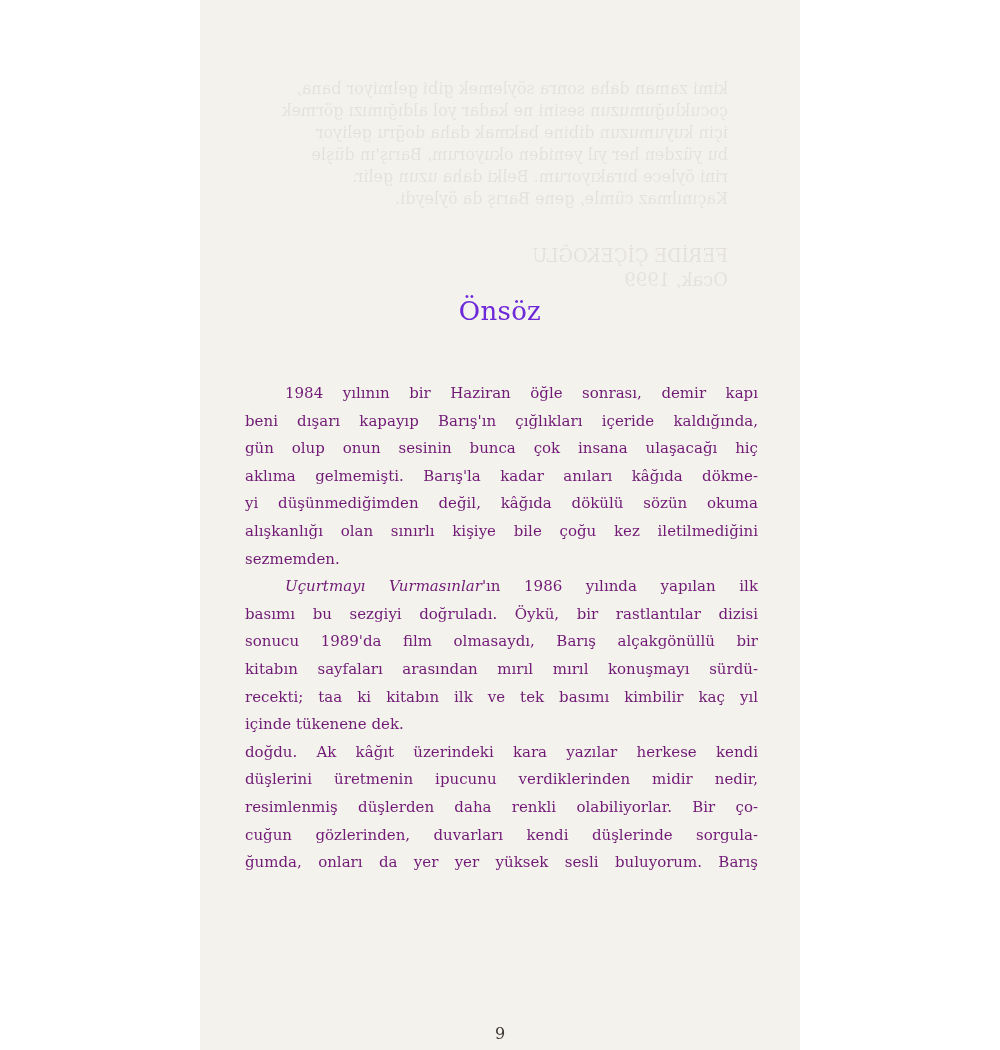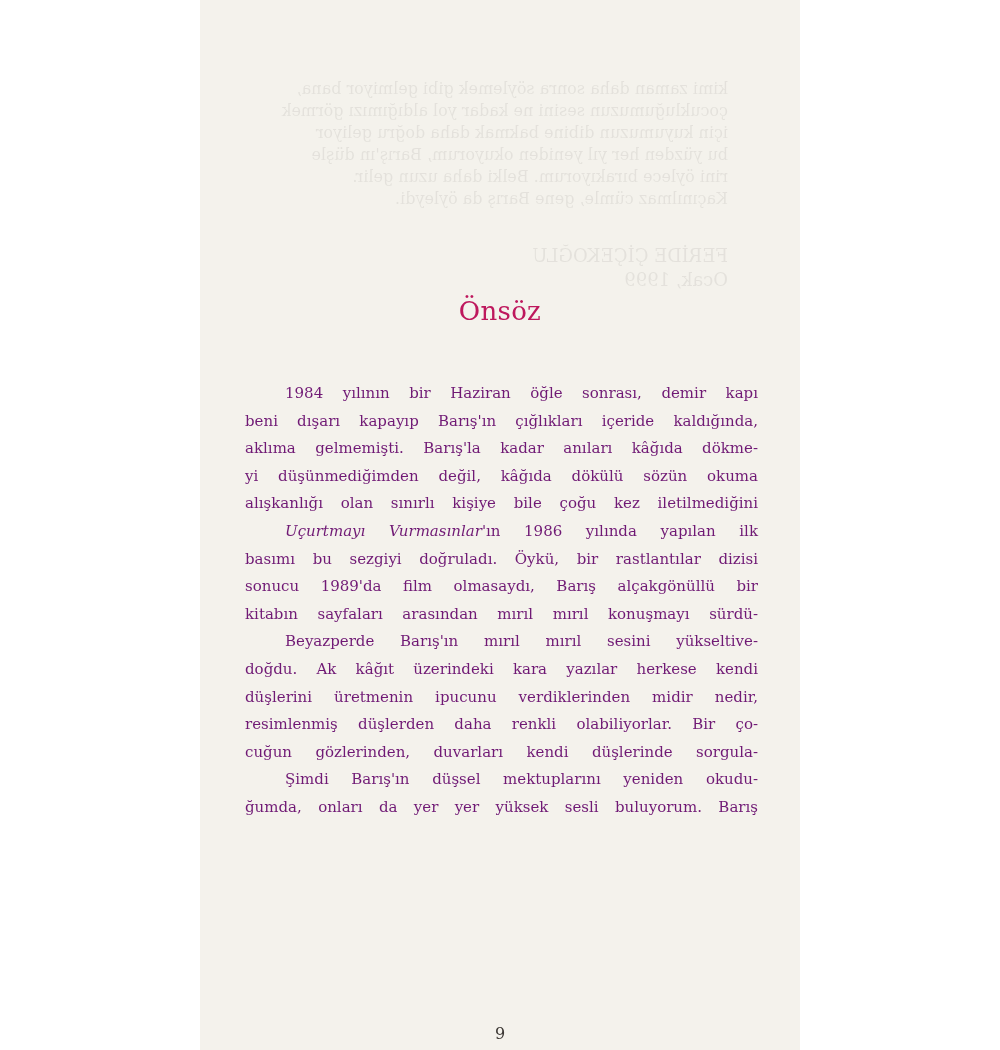--- a/index.html
+++ b/index.html
@@ -47,21 +47,21 @@
       line-height: 24px;
     }
     .title {
       position: absolute;
       left: 0;
       width: 600px;
       top: 296px;
       text-align: center;
       font-family: "DejaVu Serif", serif;
       font-size: 26px;
-      color: #be185d;
+      color: #6d28d9;
       letter-spacing: 0.3px;
     }
     .body-text {
       position: absolute;
       left: 45px;
       top: 380px;
       width: 513px;
       font-family: "DejaVu Serif", serif;
       font-size: 15px;
       line-height: 27.6px;
@@ -109,30 +109,32 @@
     <span class="st-line">Kaçınılmaz cümle, gene Barış da öyleydi.</span>
     <span class="st-line st-sign">FERİDE ÇİÇEKOĞLU</span>
     <span class="st-line" style="font-size:18px;line-height:24px;">Ocak, 1999</span>
   </div>
 
   <div class="title">Önsöz</div>
 
   <div class="body-text" id="body-text">
       <span class="line indent"><span>1984 yılının bir Haziran öğle sonrası, demir kapı</span></span>
       <span class="line"><span>beni dışarı kapayıp Barış'ın çığlıkları içeride kaldığında,</span></span>
+      <span class="line"><span>gün olup onun sesinin bunca çok insana ulaşacağı hiç</span></span>
       <span class="line"><span>aklıma gelmemişti. Barış'la kadar anıları kâğıda dökme-</span></span>
       <span class="line"><span>yi düşünmediğimden değil, kâğıda dökülü sözün okuma</span></span>
       <span class="line"><span>alışkanlığı olan sınırlı kişiye bile çoğu kez iletilmediğini</span></span>
+      <span class="line last"><span>sezmemden.</span></span>
       <span class="line indent"><i>Uçurtmayı Vurmasınlar</i><span>'ın 1986 yılında yapılan ilk</span></span>
       <span class="line"><span>basımı bu sezgiyi doğruladı. Öykü, bir rastlantılar dizisi</span></span>
       <span class="line"><span>sonucu 1989'da film olmasaydı, Barış alçakgönüllü bir</span></span>
       <span class="line"><span>kitabın sayfaları arasından mırıl mırıl konuşmayı sürdü-</span></span>
-      <span class="line indent"><span>Beyazperde Barış'ın mırıl mırıl sesini yükseltive-</span></span>
+      <span class="line"><span>recekti; taa ki kitabın ilk ve tek basımı kimbilir kaç yıl</span></span>
+      <span class="line last"><span>içinde tükenene dek.</span></span>
       <span class="line"><span>doğdu. Ak kâğıt üzerindeki kara yazılar herkese kendi</span></span>
       <span class="line"><span>düşlerini üretmenin ipucunu verdiklerinden midir nedir,</span></span>
       <span class="line"><span>resimlenmiş düşlerden daha renkli olabiliyorlar. Bir ço-</span></span>
       <span class="line"><span>cuğun gözlerinden, duvarları kendi düşlerinde sorgula-</span></span>
-      <span class="line indent"><span>Şimdi Barış'ın düşsel mektuplarını yeniden okudu-</span></span>
       <span class="line"><span>ğumda, onları da yer yer yüksek sesli buluyorum. Barış</span></span>
     </div>
 
   <div class="page-number">9</div>
 </div>
 
 </body></html>

